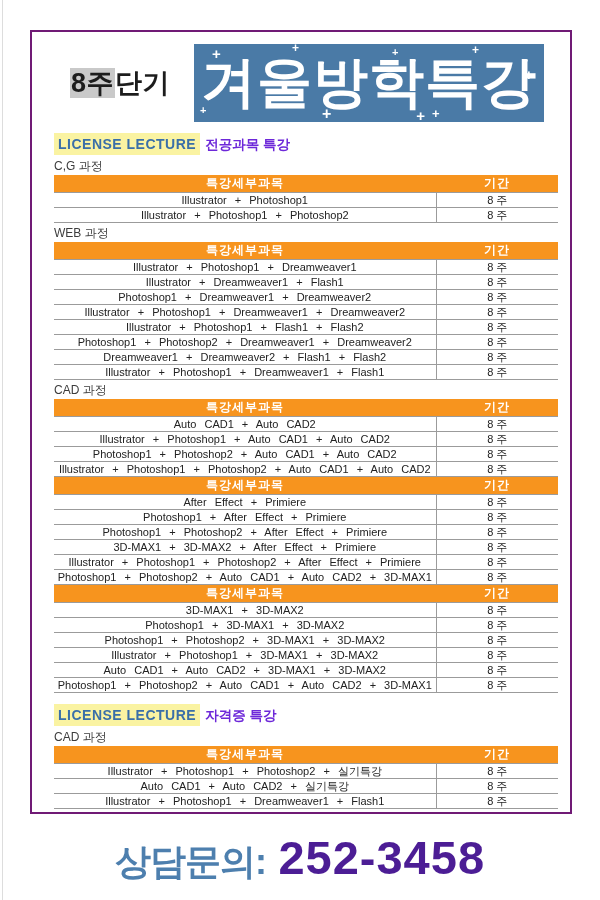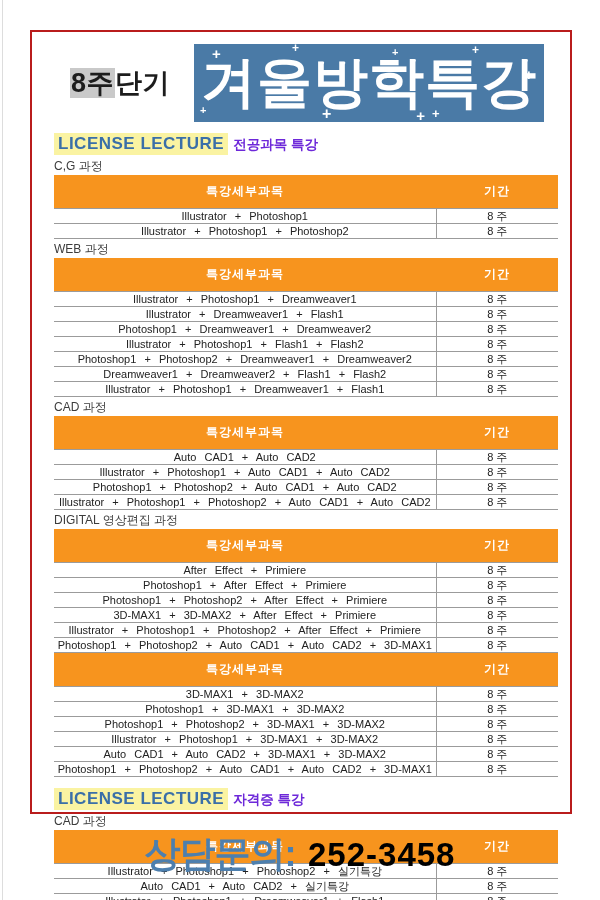--- a/index.html
+++ b/index.html
@@ -2,21 +2,21 @@
 <html><head>
 <meta charset="utf-8">
 <style>
   * { margin:0; padding:0; box-sizing:border-box; }
   html,body { width:600px; height:900px; background:#ffffff;
               font-family:"Liberation Sans","DejaVu Sans",sans-serif; }
   body { position:relative; overflow:hidden; }
   body::before { content:""; position:absolute; left:2px; top:0; width:1px; height:100%; background:#ddd; }
 
   .frame { position:absolute; left:30px; top:30px; width:542px; height:784px;
-           border:2px solid #b91c1c; background:#fff; padding:8px 12px 0 22px; }
+           border:2px solid #701a75; background:#fff; padding:8px 12px 0 22px; }
 
   
   .hdr { display:flex; align-items:stretch; height:78px; margin-top:4px; }
   .badge { width:132px; display:flex; flex-direction:column; justify-content:center;
            text-align:center; font-weight:bold; font-size:27px; line-height:1.22;
            color:#1c1c1c; letter-spacing:0.5px; white-space:nowrap; }
   .badge .hl { background:#c9c9c9; padding:0 1px; }
   .banner { flex:1; margin-left:8px; margin-right:14px; background:#4a7aa6; color:#fff;
             display:flex; align-items:center; justify-content:center; position:relative;
             font-size:55px; font-weight:bold; letter-spacing:1px; white-space:nowrap; }
@@ -28,42 +28,42 @@
   .plus:nth-of-type(4){ left:128px; bottom:0px; font-size:16px; }
   .plus:nth-of-type(5){ left:198px; top:3px;   font-size:11px; }
   .plus:nth-of-type(6){ left:238px; bottom:2px; font-size:13px; }
   .plus:nth-of-type(7){ right:64px; top:0px;   font-size:12px; }
   .plus:nth-of-type(8){ right:10px; top:24px;  font-size:14px; }
   .plus:nth-of-type(9){ right:118px; bottom:-1px; font-size:15px; }
 
   
   .lect-head { margin:10px 0 0 0; height:24px; line-height:24px; white-space:nowrap; }
   .lect-title { display:inline-block; background:#faf3a2; color:#3a6fa8;
-                font-weight:bold; font-size:17px; padding:0 4px; line-height:22px;
+                font-weight:bold; font-size:14px; padding:0 4px; line-height:22px;
                 letter-spacing:0.5px; }
   .lect-sub { color:#6d28d9; font-size:13.5px; font-weight:bold; margin-left:5px; }
 
   
   .course-name { font-size:12px; color:#3c3c3c; margin:4px 0 2px 0; line-height:13px; }
   table.course { width:100%; border-collapse:collapse; table-layout:fixed; }
   col.c-dur { width:122px; }
   table.course th { background:#f7941e; color:#fff; font-size:12px; font-weight:bold;
-                    height:16px; padding:8px; letter-spacing:1px; }
+                    height:16px; padding:0; letter-spacing:1px; }
   table.course td { font-size:11px; color:#222; text-align:center; height:15px;
                     padding:0; border-top:1px solid #9b9b9b; line-height:14px;
                     overflow:hidden; white-space:nowrap;margin-top:34px; }
   table.course td.subject { word-spacing:5px; }
   table.course tr:last-child td { border-bottom:1px solid #9b9b9b; }
   table.course td.subject { border-right:1px solid #9b9b9b; }
 
   
   .contact { position:absolute; left:0; top:830px; width:600px; text-align:center;
              white-space:nowrap; font-weight:bold; }
   .contact .lbl { color:#4d7fae; font-size:36px; letter-spacing:-1px; }
-  .contact .phone { color:#000000; font-size:33px; margin-left:8px; letter-spacing:1px; }
+  .contact .phone { color:#4c1d95; font-size:47px; margin-left:8px; letter-spacing:1px; }
 </style>
 </head>
 <body>
 
 <div class="frame">
 
   <div class="hdr">
     <div class="badge">
       <div><span class="hl">8주</span><span>단기</span></div>
     </div>
@@ -125,20 +125,24 @@
           </tr>
           <tr>
             <td class="subject">Illustrator + Dreamweaver1 + Flash1</td>
             <td class="duration">8 주</td>
           </tr>
           <tr>
             <td class="subject">Photoshop1 + Dreamweaver1 + Dreamweaver2</td>
             <td class="duration">8 주</td>
           </tr>
           <tr>
+            <td class="subject">Illustrator + Photoshop1 + Dreamweaver1 + Dreamweaver2</td>
+            <td class="duration">8 주</td>
+          </tr>
+          <tr>
             <td class="subject">Illustrator + Photoshop1 + Flash1 + Flash2</td>
             <td class="duration">8 주</td>
           </tr>
           <tr>
             <td class="subject">Photoshop1 + Photoshop2 + Dreamweaver1 + Dreamweaver2</td>
             <td class="duration">8 주</td>
           </tr>
           <tr>
             <td class="subject">Dreamweaver1 + Dreamweaver2 + Flash1 + Flash2</td>
             <td class="duration">8 주</td>
@@ -173,21 +177,20 @@
           <tr>
             <td class="subject">Photoshop1 + Photoshop2 + Auto CAD1 + Auto CAD2</td>
             <td class="duration">8 주</td>
           </tr>
           <tr>
             <td class="subject">Illustrator + Photoshop1 + Photoshop2 + Auto CAD1 + Auto CAD2</td>
             <td class="duration">8 주</td>
           </tr>
         </tbody>
       </table>
-      <div class="course-name">DIGITAL 영상편집 과정</div>
       <table class="course">
         <colgroup>
           <col class="c-sub">
           <col class="c-dur">
         </colgroup>
         <thead>
           <tr>
             <th>특강세부과목</th>
             <th>기간</th>
           </tr>

